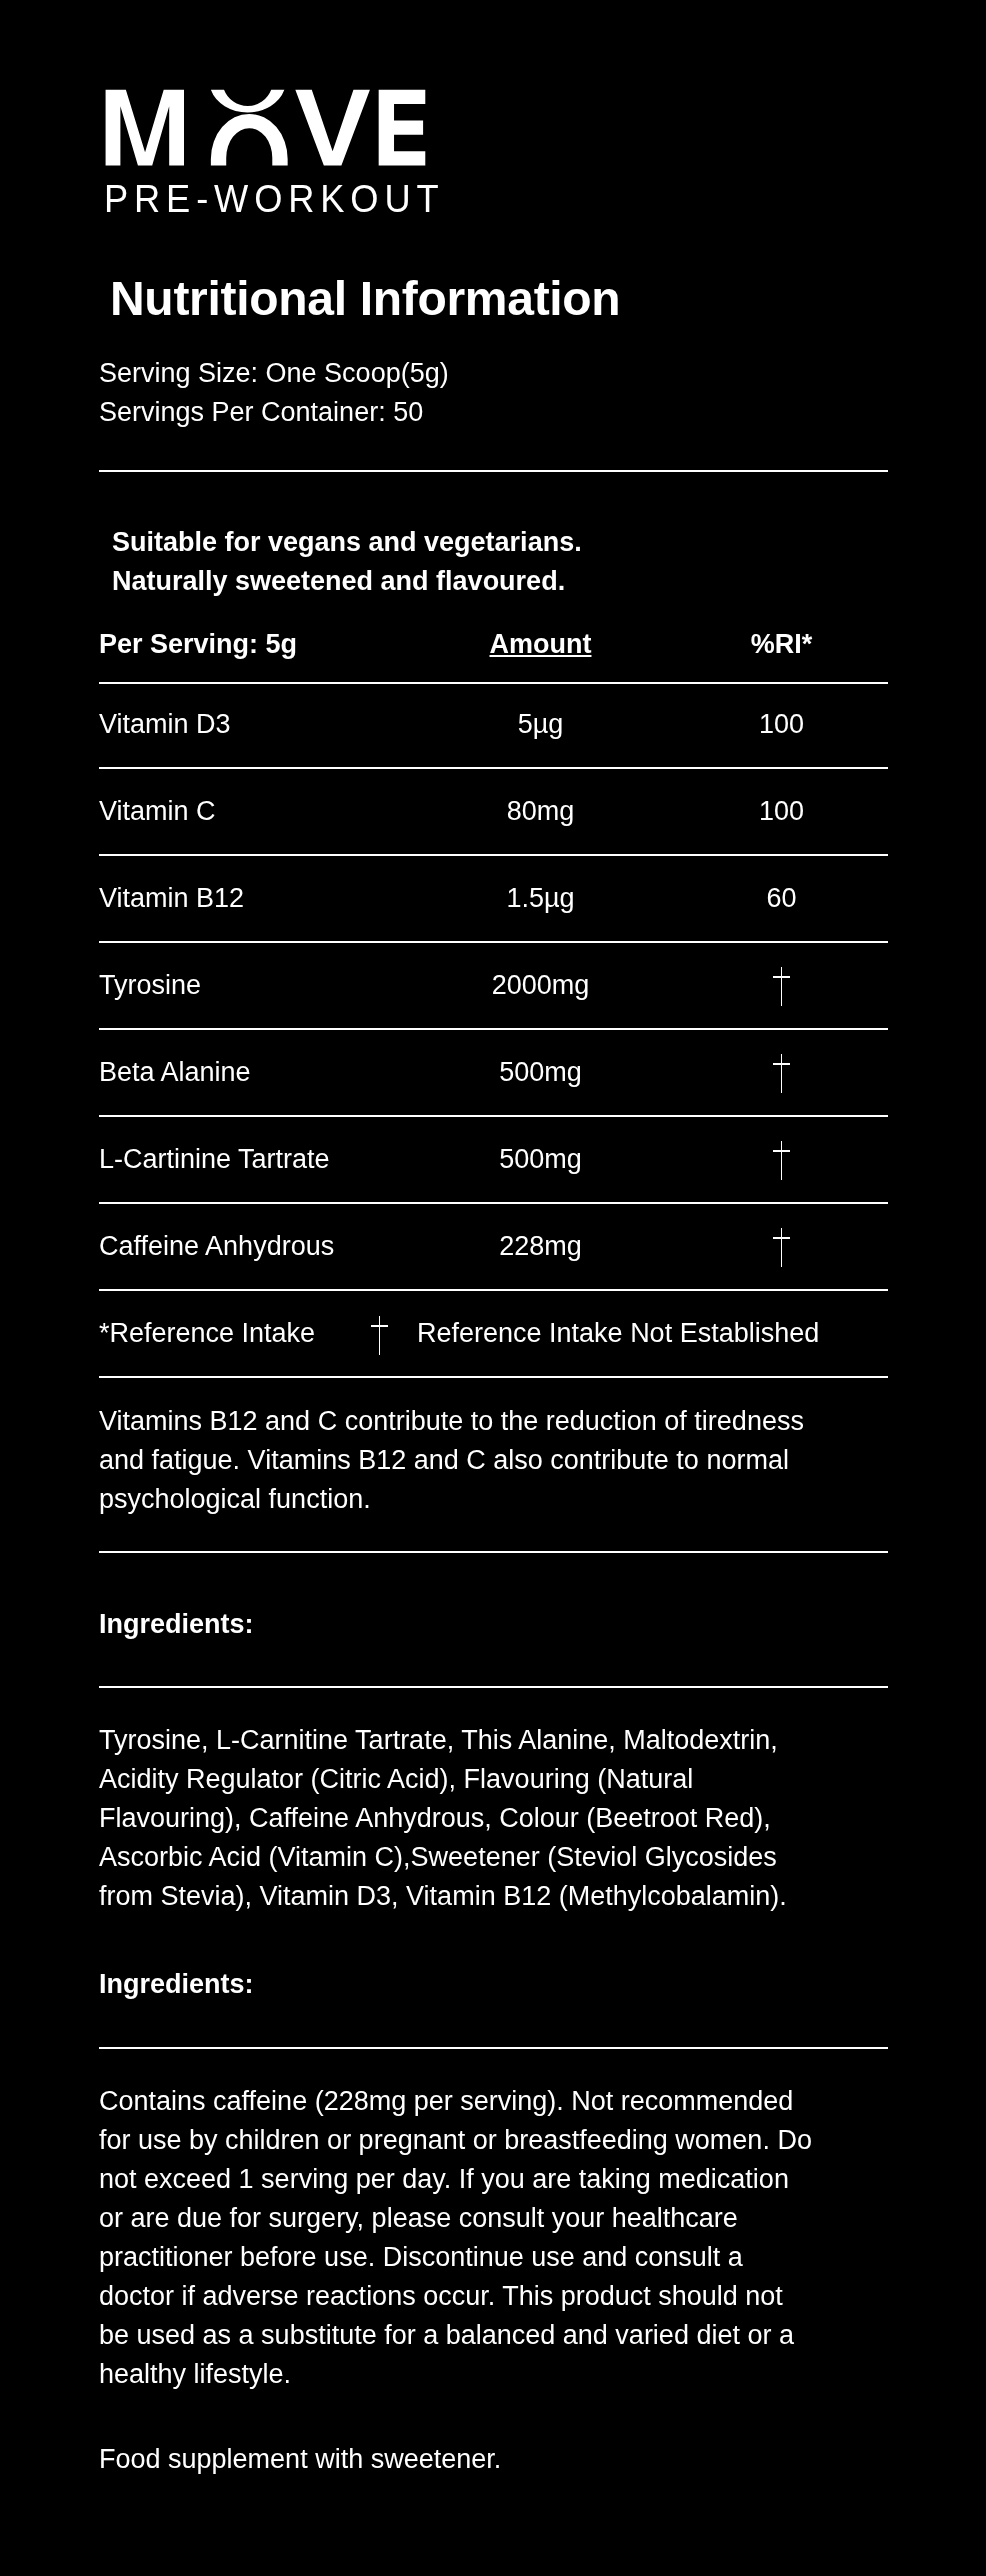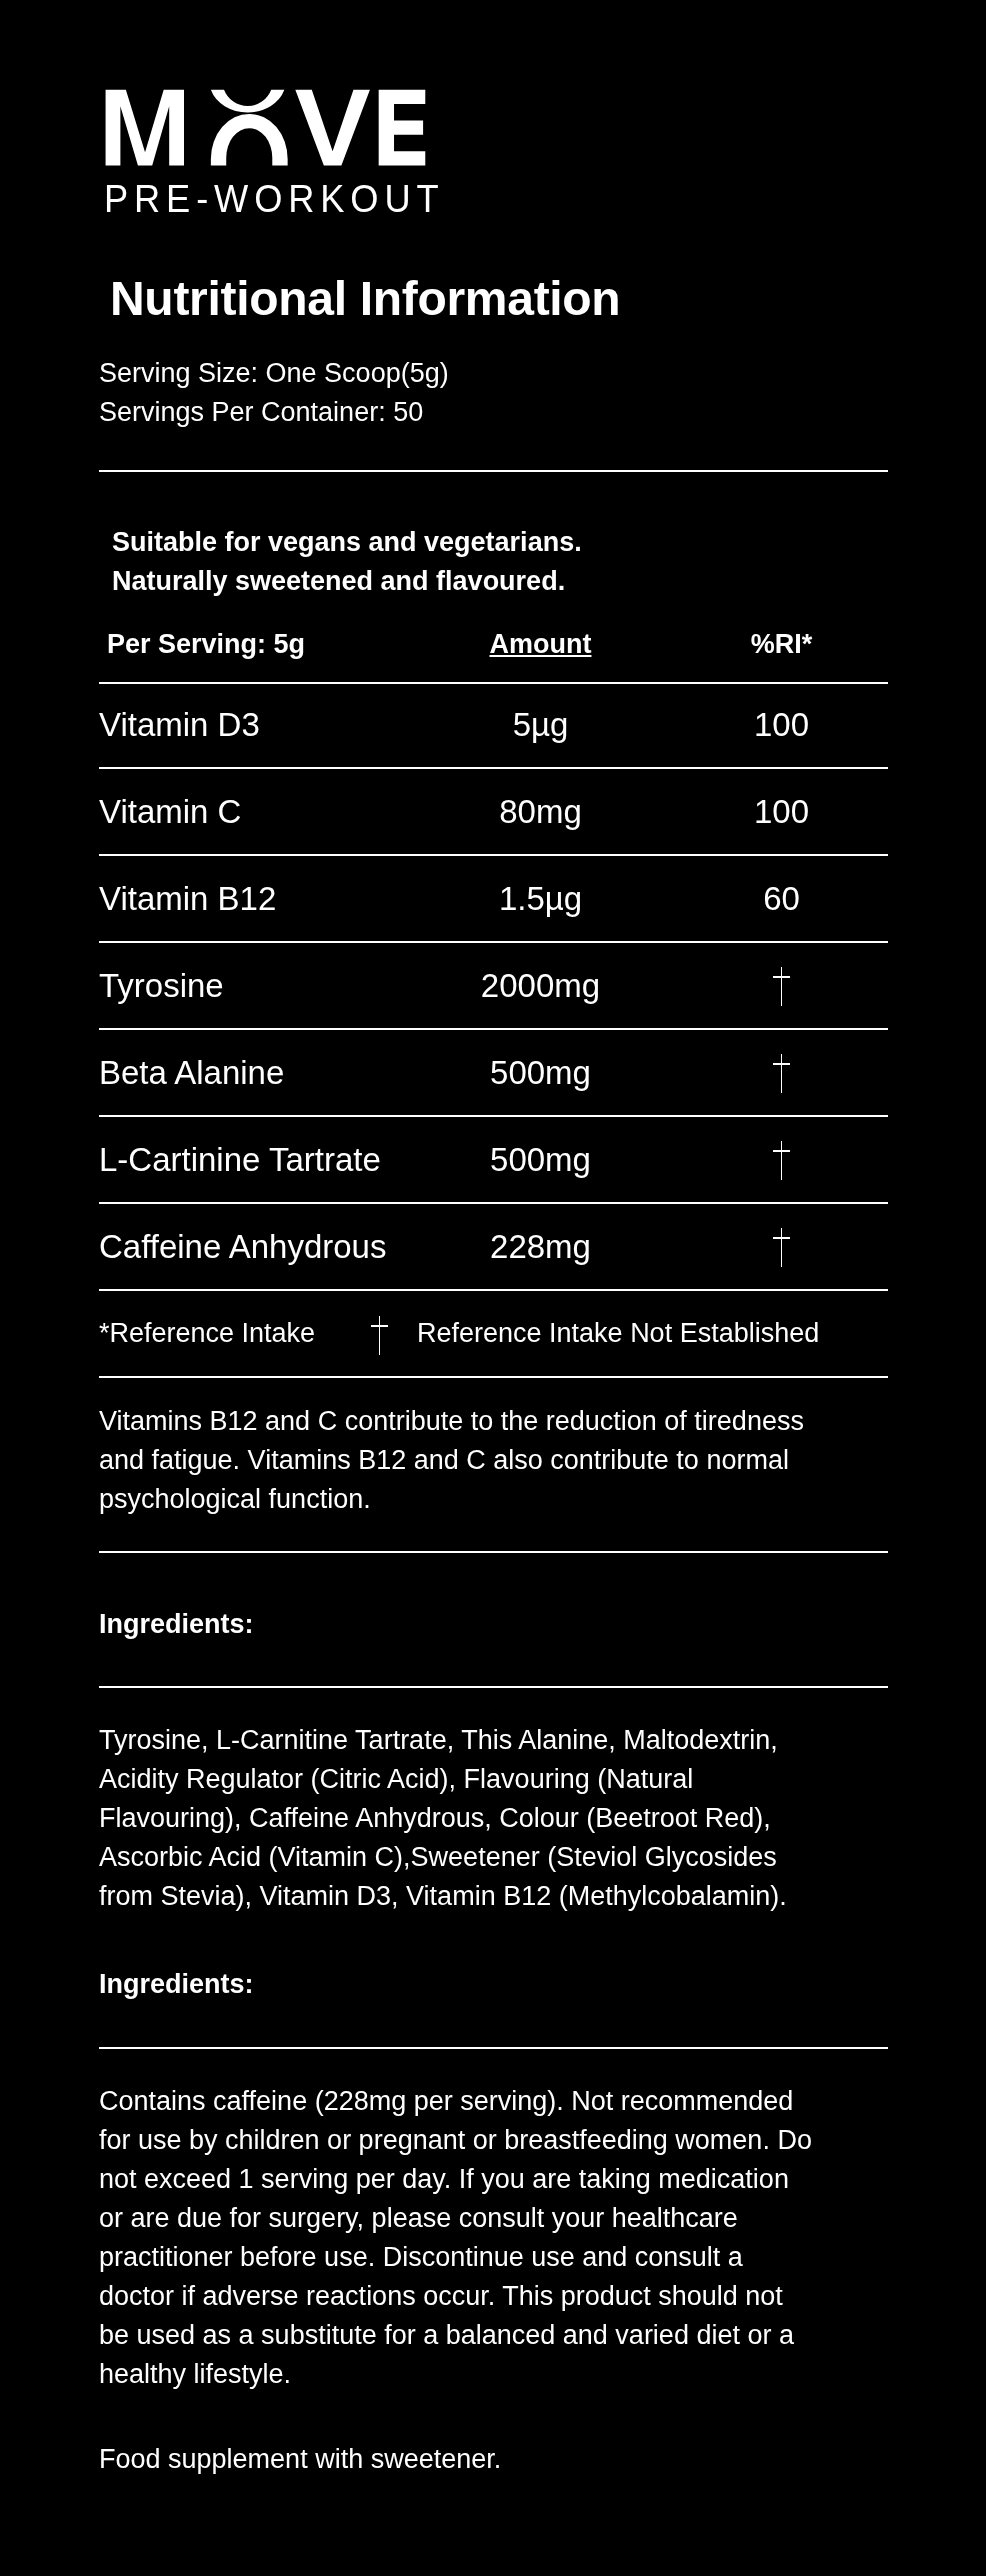--- a/index.html
+++ b/index.html
@@ -44,21 +44,21 @@
   .table { left: 99px; width: 789px; }
   .trow {
     position: relative;
     height: 87px;
     border-bottom: 2.2px solid #ffffff;
     box-sizing: border-box;
   }
   .trow .cell {
     position: absolute; top: 0;
     height: 85px; line-height: 85px;
-    font-size: 33px; white-space: nowrap;
+    font-size: 27px; white-space: nowrap;
   }
   .c-name { left: 0; }
   .c-amt { left: 318px; width: 247px; text-align: center; }
   .c-ri { left: 597px; width: 171px; text-align: center; }
   .dagger {
     position: absolute;
     width: 17.5px; height: 39px;
   }
   .dagger::before {
     content: ""; position: absolute;
@@ -106,21 +106,21 @@
 </div>
 
 <div class="abs divider" style="top:470px;"></div>
 
 <div class="abs body-text bold lines" style="left:112px; top:499px;margin-top:24px;">
   <div>Suitable for vegans and vegetarians.</div>
   <div>Naturally sweetened and flavoured.</div>
 </div>
 
 <div class="header-row">
-  <div class="cell" style="left:8px;">Per Serving: 5g</div>
+  <div class="cell" style="left:0;">Per Serving: 5g</div>
   <div class="cell" style="left:318px; width:247px; text-align:center;text-decoration:underline;">Amount</div>
   <div class="cell" style="left:597px; width:171px; text-align:center;">%RI*</div>
 </div>
 
 <div class="abs table" style="top:682px;">
   <div class="trow">
     <div class="cell c-name">Vitamin D3</div>
     <div class="cell c-amt">5µg</div>
     <div class="cell c-ri">100</div>
   </div>

